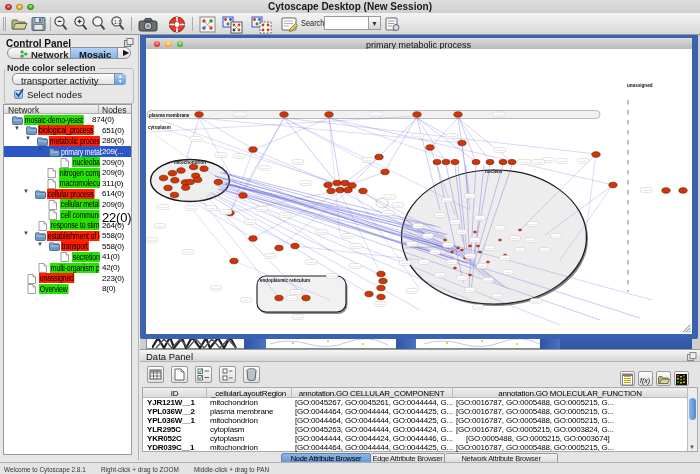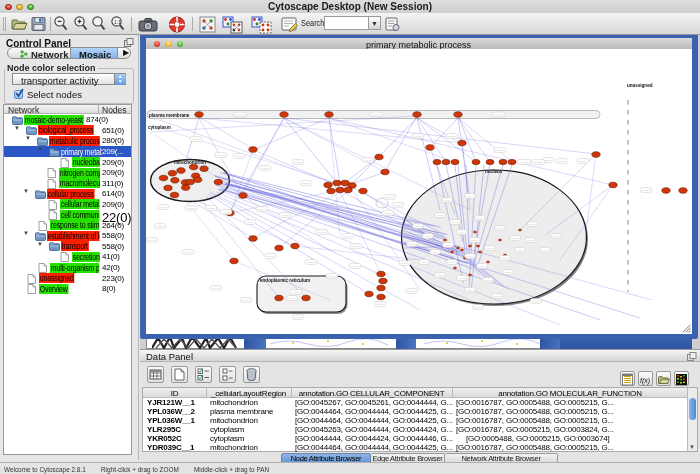--- a/index.html
+++ b/index.html
@@ -121,21 +121,21 @@
         <path d="M2 2 L6 4 L2 6" stroke="#3fae3f" fill="none" stroke-width="0.8"></path>
       </svg>
     <span class="abs" style="left:23px;top:0.5px;font-size:9.5px;font-weight:bold;color:#222">Network</span>
     <span class="abs" style="left:71px;top:0.5px;font-size:9.5px;font-weight:bold;color:#111">Mosaic</span>
     <span class="abs" style="left:115px;top:0px;font-size:8px;color:#111">▶</span>
   </div>
 
   <fieldset class="abs" style="left:4px;top:28px;width:130px;height:41px;border:1px solid #bbb;border-radius:2px">
     <legend style="font-size:9px;font-weight:bold;color:#222;padding:0 2px">Node color selection</legend>
   </fieldset>
-  <div class="abs" style="left:12px;top:38px;width:114px;height:12px;border:1px solid #8a8a8a;border-radius:0;background:linear-gradient(#ffffff,#e2e2e2)">
+  <div class="abs" style="left:12px;top:38px;width:114px;height:12px;border:1px solid #8a8a8a;border-radius:5px;background:linear-gradient(#ffffff,#e2e2e2)">
     <span class="abs" style="left:8px;top:0.5px;font-size:9.5px;color:#111">transporter activity</span>
     <span class="abs" style="left:101px;top:0;width:11.5px;height:10.5px;background:linear-gradient(#9cc4f2,#5f9bе3);background:linear-gradient(#a6caf3,#5f9be3);border-left:1px solid #8a8a8a;border-radius:0 3px 3px 0;font-size:5px;line-height:5px;text-align:center;color:#fff">▲<br>▼</span>
   </div>
   <div class="abs" style="left:14px;top:55px;width:9px;height:9px;border:1px solid #5a8ec9;border-radius:2px;background:linear-gradient(#cfe3f9,#8fbbee)">
     <svg width="11" height="11" style="position:absolute;left:-1px;top:-3px">
         <path d="M2 5 L4.5 8 L9 1" stroke="#1a4a8a" stroke-width="1.6" fill="none"></path>
       </svg>
   </div>
   <span class="abs" style="left:27px;top:54px;font-size:9.5px;color:#111">Select nodes</span>
 
@@ -145,21 +145,21 @@
       <span class="abs" style="left:98px;top:0px;font-size:8.5px;color:#222">Nodes</span>
       <div class="abs" style="left:94px;top:0;width:1px;height:8.5px;background:#b0b0b0"></div>
     </div>
     <div style="position:absolute;left:0;top:9.3px;width:100%;height:10.6px">
         <svg width="11" height="9" style="position:absolute;left:8px;top:1.5px">
           <rect x="0.5" y="2" width="10" height="6.5" rx="1" fill="#6f96c2" stroke="#3d618f" stroke-width="0.8"></rect>
           <path d="M0.5 3 L0.5 1.5 Q0.5 0.8 1.2 0.8 L4.2 0.8 L5.2 2 L10 2" fill="#89add6" stroke="#3d618f" stroke-width="0.8"></path>
           <rect x="1.2" y="3.2" width="8.6" height="2" fill="#9cbbe0" opacity="0.8"></rect>
         </svg>
         <span style="position:absolute;left:20px;top:0.5px;font-size:8.5px;letter-spacing:-0.2px;background:#27e200;color:#000;white-space:nowrap;padding:0 1px;max-width:92px;overflow:hidden;display:inline-block;height:10px;transform:scaleX(0.82);transform-origin:0 0">mosaic-demo-yeast</span>
-        <span style="position:absolute;left:82px;top:1px;font-size:8px;letter-spacing:-0.2px;color:#000">874(0)</span>
+        <span style="position:absolute;left:88px;top:1px;font-size:8px;letter-spacing:-0.2px;color:#000">874(0)</span>
       </div>
       <div style="position:absolute;left:0;top:19.9px;width:100%;height:10.6px">
         <span style="position:absolute;left:10px;top:0;color:#444;font-size:6px">▼</span>
         <svg width="11" height="9" style="position:absolute;left:22px;top:1.5px">
           <rect x="0.5" y="2" width="10" height="6.5" rx="1" fill="#6f96c2" stroke="#3d618f" stroke-width="0.8"></rect>
           <path d="M0.5 3 L0.5 1.5 Q0.5 0.8 1.2 0.8 L4.2 0.8 L5.2 2 L10 2" fill="#89add6" stroke="#3d618f" stroke-width="0.8"></path>
           <rect x="1.2" y="3.2" width="8.6" height="2" fill="#9cbbe0" opacity="0.8"></rect>
         </svg>
         <span style="position:absolute;left:34px;top:0.5px;font-size:8.5px;letter-spacing:-0.2px;background:#ff1f00;color:#000;white-space:nowrap;padding:0 1px;max-width:75px;overflow:hidden;display:inline-block;height:10px;transform:scaleX(0.82);transform-origin:0 0">biological_process</span>
         <span style="position:absolute;left:98px;top:1px;font-size:8px;letter-spacing:-0.2px;color:#000">651(0)</span>

